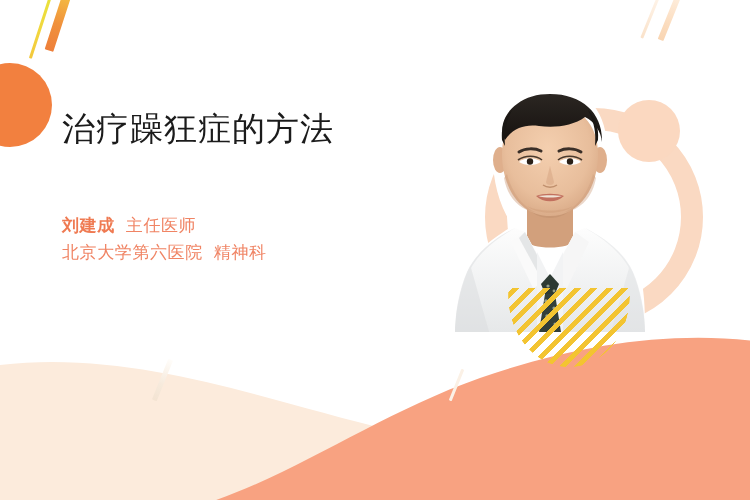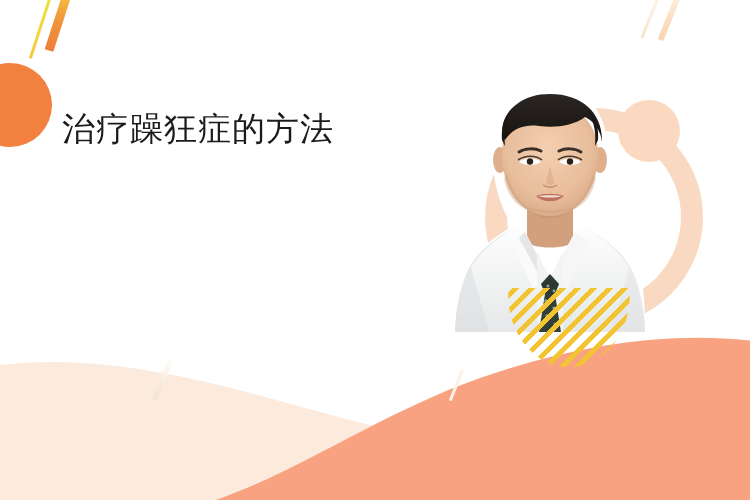--- a/index.html
+++ b/index.html
@@ -323,15 +323,23 @@
         <path d="M72,124 C82,130 108,130 118,124 C108,133 82,133 72,124 Z" fill="#C8966F" opacity=".35"></path>
       </g>
     </svg>
   </div>
 
   <div class="deco" id="stripes-circle"></div>
 
   <div id="text-block">
     <div id="title">治疗躁狂症的方法</div>
 
+    <div id="subtitle-group">
+      <div class="sub-line">
+        <span id="doctor-name">刘建成</span><span class="gap"></span><span id="doctor-title">主任医师</span>
+      </div>
+      <div class="sub-line">
+        <span>北京大学第六医院</span><span class="gap"></span><span>精神科</span>
+      </div>
+    </div>
   </div>
 
 </div>
 
 </body></html>

